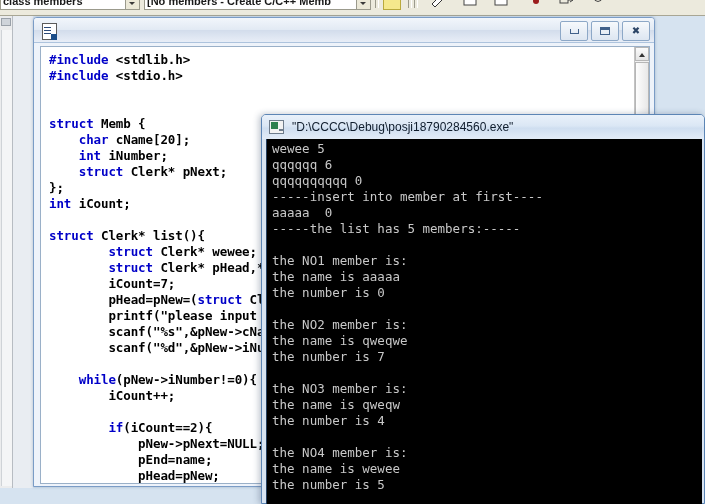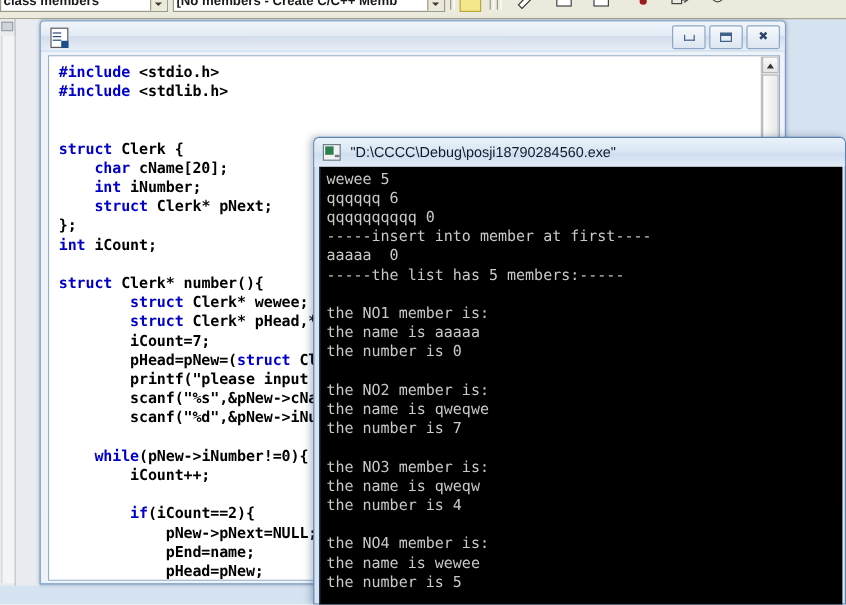--- a/index.html
+++ b/index.html
@@ -409,32 +409,32 @@
             </div>
         </div>
         <div class="winbtn">
           <div class="g">✖</div>
         </div>
       </div>
     </div>
 
     <div class="editor-client">
       <div class="code-area" id="code-area">
+          <div class="code-line"><span class="kw">#include</span><span> &lt;stdlib.h&gt;</span></div>
           <div class="code-line"><span class="kw">#include</span><span> &lt;stdio.h&gt;</span></div>
-          <div class="code-line"><span class="kw">#include</span><span> &lt;stdlib.h&gt;</span></div>
           <div class="code-line">&nbsp;</div>
           <div class="code-line">&nbsp;</div>
-          <div class="code-line"><span class="kw">struct</span><span> Clerk {</span></div>
+          <div class="code-line"><span class="kw">struct</span><span> Memb {</span></div>
           <div class="code-line"><span>    </span><span class="kw">char</span><span> cName[20];</span></div>
           <div class="code-line"><span>    </span><span class="kw">int</span><span> iNumber;</span></div>
           <div class="code-line"><span>    </span><span class="kw">struct</span><span> Clerk* pNext;</span></div>
           <div class="code-line"><span>};</span></div>
           <div class="code-line"><span class="kw">int</span><span> iCount;</span></div>
           <div class="code-line">&nbsp;</div>
-          <div class="code-line"><span class="kw">struct</span><span> Clerk* number(){</span></div>
+          <div class="code-line"><span class="kw">struct</span><span> Clerk* list(){</span></div>
           <div class="code-line"><span>        </span><span class="kw">struct</span><span> Clerk* wewee;</span></div>
           <div class="code-line"><span>        </span><span class="kw">struct</span><span> Clerk* pHead,*pEnd;</span></div>
           <div class="code-line"><span>        iCount=7;</span></div>
           <div class="code-line"><span>        pHead=pNew=(</span><span class="kw">struct</span><span> Clerk*)malloc(sizeof</span></div>
           <div class="code-line"><span>        printf("please input the name and</span></div>
           <div class="code-line"><span>        scanf("%s",&amp;pNew-&gt;cName);</span></div>
           <div class="code-line"><span>        scanf("%d",&amp;pNew-&gt;iNumber);</span></div>
           <div class="code-line">&nbsp;</div>
           <div class="code-line"><span>    </span><span class="kw">while</span><span>(pNew-&gt;iNumber!=0){</span></div>
           <div class="code-line"><span>        iCount++;</span></div>

